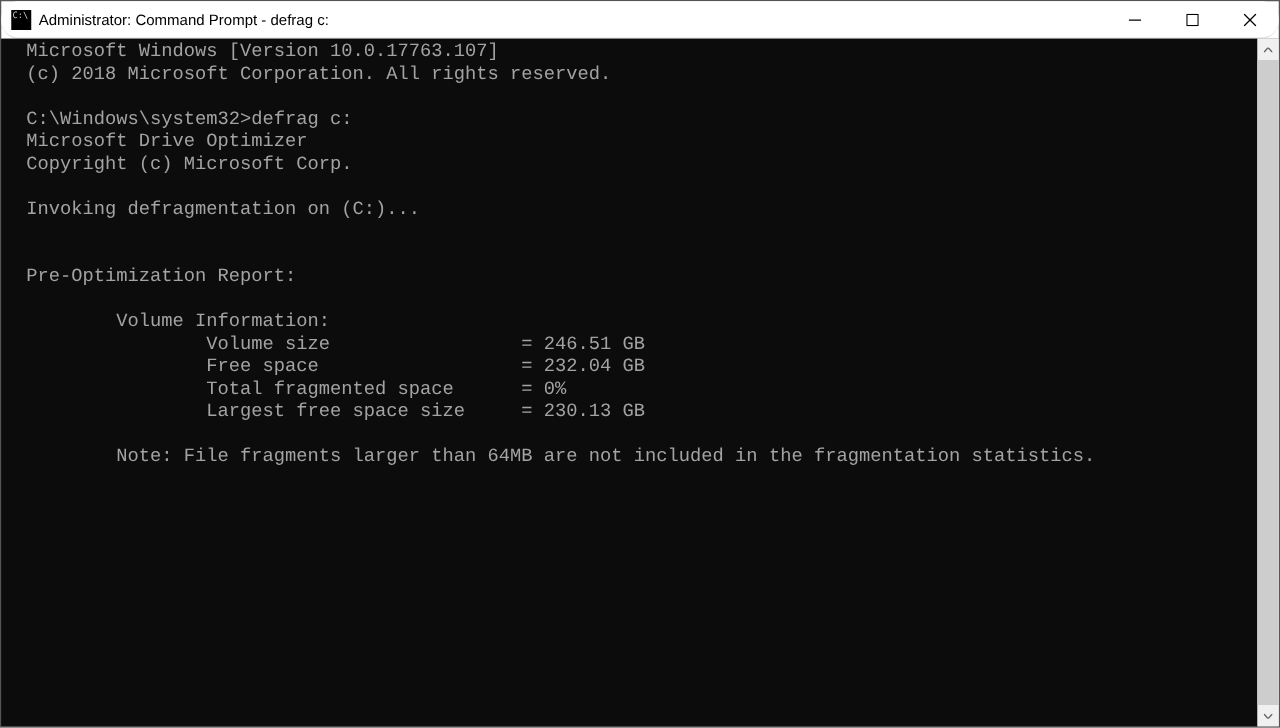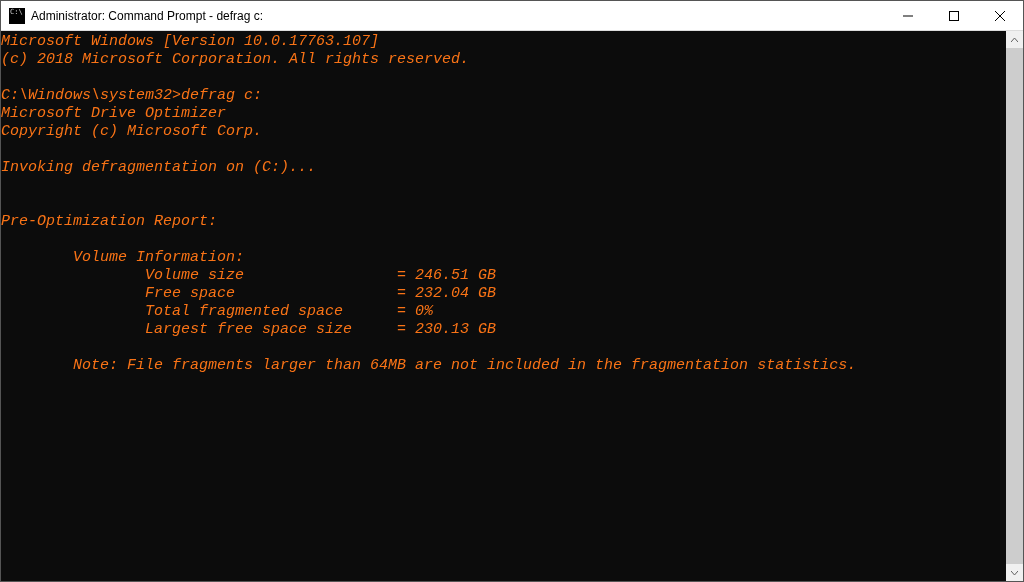--- a/index.html
+++ b/index.html
@@ -22,20 +22,21 @@
       flex-direction: column;
       background: #fff;
     }
     .titlebar {
       height: 30px;
       background: #fff;
       display: flex;
       align-items: center;
       border-bottom: 1px solid #ddd;
       user-select: none;
+      border-radius: 14px;
     }
     .titlebar-icon {
       width: 16px;
       height: 16px;
       margin-left: 8px;
       margin-right: 6px;
       background: #000;
       position: relative;
       display: inline-block;
     }
@@ -69,28 +70,27 @@
       cursor: default;
     }
     .client-area {
       flex: 1;
       display: flex;
       background: #000;
     }
     .terminal {
       flex: 1;
       background: #0c0c0c;
-      color: #f97316;
+      color: #a3a3a3;
       font-family: Consolas, "Courier New", monospace;
       font-size: 15px;
       line-height: 18px;
-      padding: 2px 0;
+      padding: 2px 20px;
       white-space: pre;
       overflow: hidden;
-      font-style: italic;
     }
     .scrollbar {
       width: 17px;
       background: #f0f0f0;
       display: flex;
       flex-direction: column;
     }
     .scroll-arrow {
       height: 17px;
       background: #f0f0f0;

